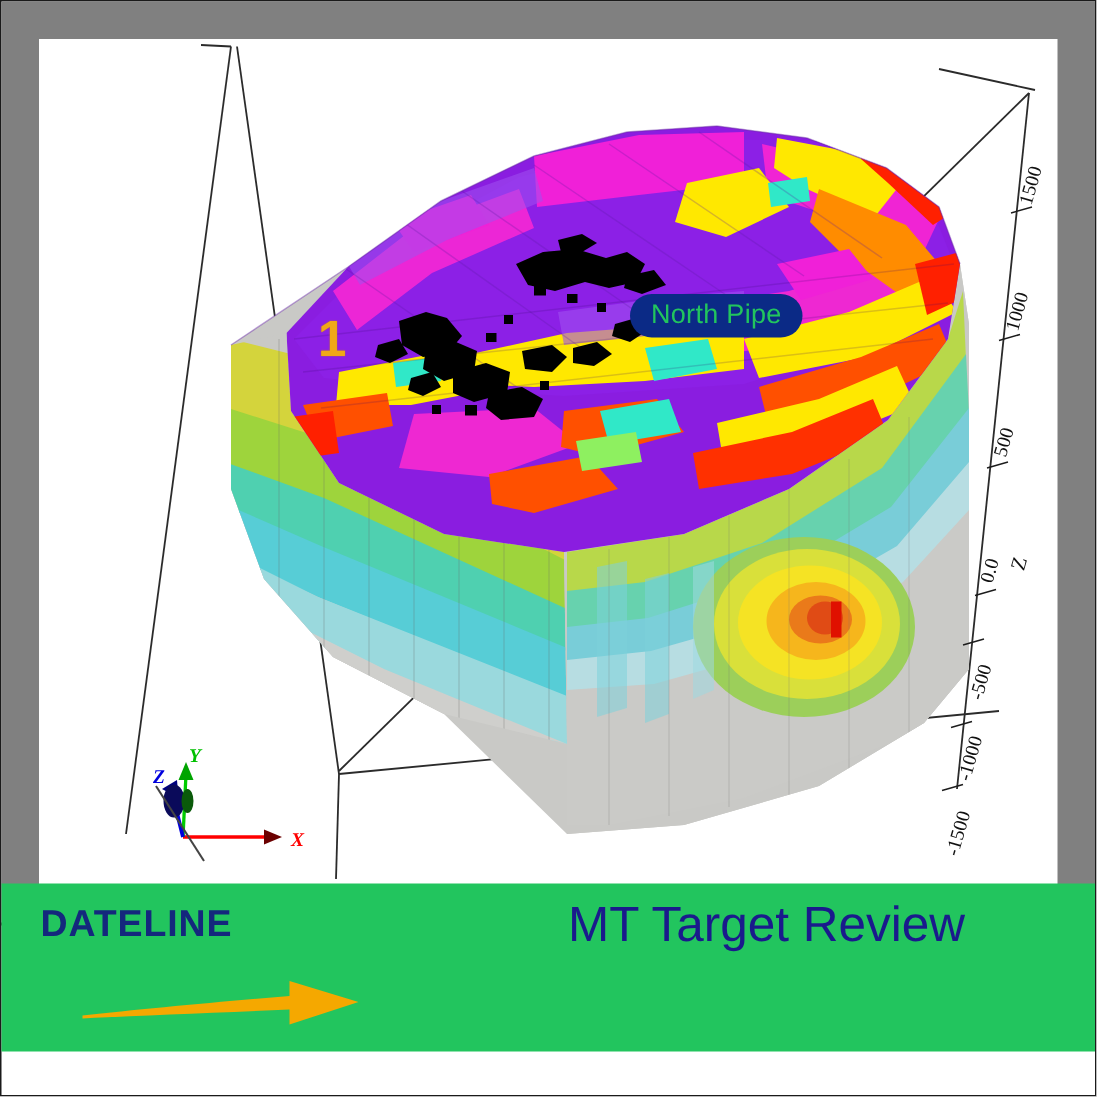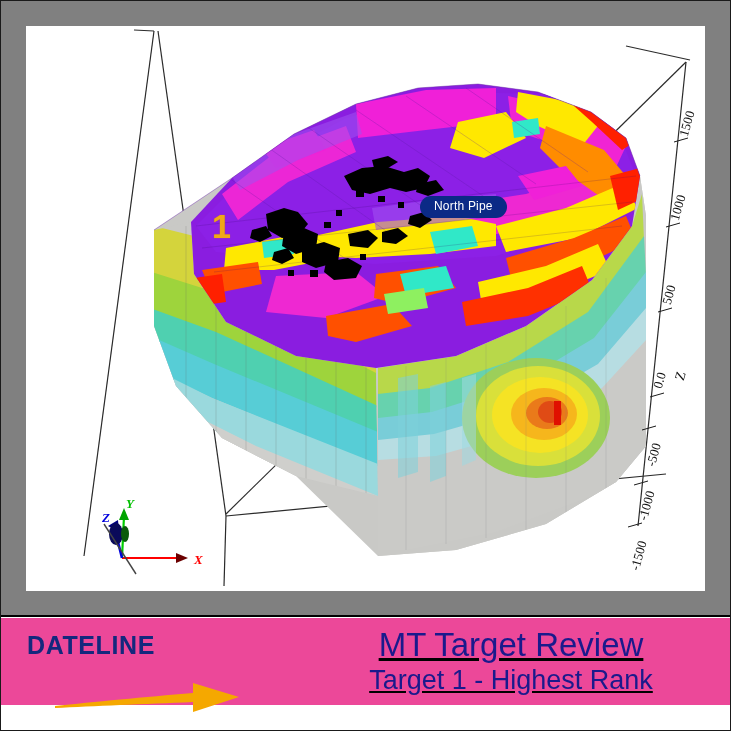--- a/index.html
+++ b/index.html
@@ -12,49 +12,49 @@
   
   #figure-frame{position:absolute;left:0;top:0;width:729px;height:616px;
                 background:#808080;box-sizing:border-box;border-bottom:2px solid #000;}
   #figure-canvas{position:absolute;left:25px;top:25px;width:679px;height:565px;
                  background:#ffffff;overflow:hidden;}
 
   
   #model-svg{position:absolute;left:0;top:0;width:679px;height:565px;display:block;}
 
   
-  .pipe-label{position:absolute;background:#0b2a86;color:#ffffff;
+  .pipe-label{position:absolute;background:#0b2a86;color:#22c55e;
               border-radius:16px;padding:4px 14px 5px 14px;
-              font-family:"Liberation Sans",sans-serif;font-size:12px;
+              font-family:"Liberation Sans",sans-serif;font-size:18px;
               letter-spacing:.2px;white-space:nowrap;line-height:1.1;}
   #label-north{left:394px;top:170px;}
   #label-south{left:336px;top:226px;}
 
   
   #target-number{position:absolute;left:186px;top:183px;color:#f0a818;
                  font-family:"Liberation Sans",sans-serif;font-size:34px;
                  font-weight:bold;line-height:1;text-shadow:0 0 1px #c98a00;}
 
   
   .ztick{position:absolute;font-family:"Liberation Serif",serif;font-size:13px;color:#111;
          white-space:nowrap;transform-origin:left top;}
   .zaxis-title{position:absolute;font-family:"Liberation Serif",serif;font-size:14px;
                color:#111;transform-origin:left top;}
 
   
   .triad-lab{position:absolute;font-family:"Liberation Serif",serif;font-style:italic;
              font-size:13px;font-weight:bold;}
 
   
-  #footer{position:absolute;left:0;top:617px;width:729px;height:87px;background:#ec4899;}
+  #footer{position:absolute;left:0;top:588px;width:729px;height:112px;background:#22c55e;}
   #logo{position:absolute;left:26px;top:14px;width:250px;}
   #logo .line{font-family:"Liberation Sans",sans-serif;font-weight:bold;font-size:25px;
               color:#14287d;letter-spacing:.6px;line-height:1.05;}
   #logo-arrow{position:absolute;left:52px;top:62px;width:190px;height:34px;}
-  #titles{position:absolute;left:300px;top:8px;width:420px;text-align:center;text-decoration:underline;}
+  #titles{position:absolute;left:300px;top:8px;width:420px;text-align:center;}
   #title-main{font-family:"Liberation Sans",sans-serif;font-size:33px;color:#1a1a8c;
               line-height:1.15;white-space:nowrap;}
   #title-sub{font-family:"Liberation Sans",sans-serif;font-size:27px;color:#1a1a8c;
              line-height:1.2;white-space:nowrap;}
 </style>
 </head>
 <body>
 
 <div id="slide">
 
@@ -288,17 +288,16 @@
     <div id="logo">
       <div class="line">DATELINE</div>
     </div>
     <svg id="logo-arrow" viewBox="0 0 190 34">
       <path d="M2,26 C40,22 92,17 140,13 L140,3 L186,17 L140,32 L140,22
                C92,24 40,26 2,28 Z" fill="#f5a800"></path>
     </svg>
 
     <div id="titles">
       <div id="title-main">MT Target Review</div>
-      <div id="title-sub">Target 1 - Highest Rank</div>
     </div>
   </div>
 
 </div>
 
 </body></html>

